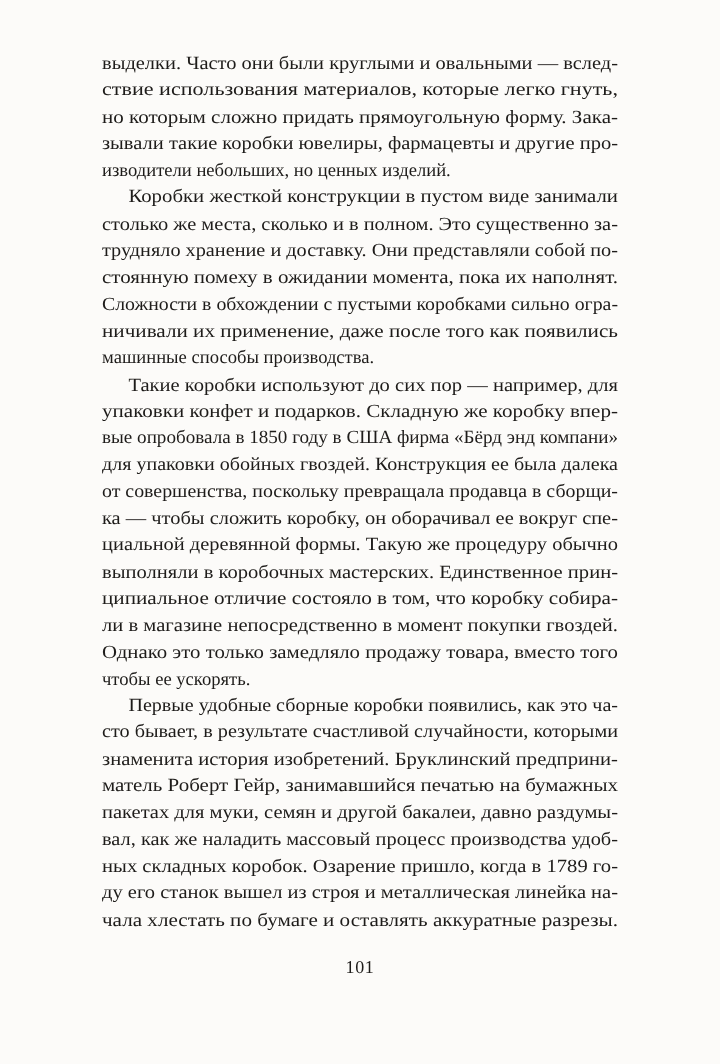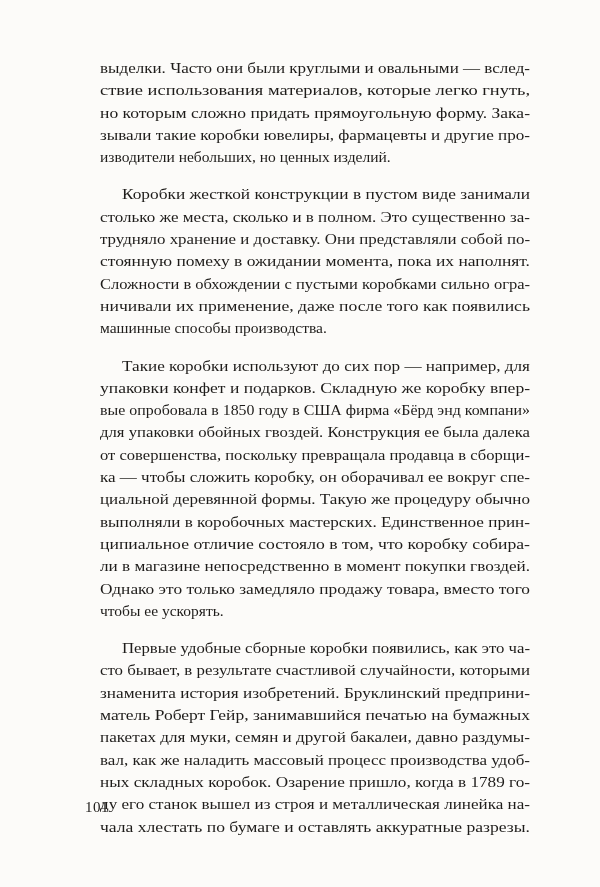--- a/index.html
+++ b/index.html
@@ -10,38 +10,38 @@
     background: var(--bg, #fcfbf9);
     font-family: "Liberation Serif", serif;
     overflow: hidden;
   }
   .text-block {
     position: absolute;
     left: 85px;
     top: 41px;
     width: 430px;
   }
-  .paragraph { margin: 15px; padding: 0; }
+  .paragraph { margin: 0; padding: 0; }
   svg.line {
     display: block;
     width: 430px;
     height: 22.3px;
     overflow: visible;
   }
   svg.line text {
     font-family: "Liberation Serif", serif;
     font-size: 15.5px;
     fill: var(--ink, #1e1c1a);
   }
   .page-number {
     position: absolute;
     left: 85px;
     top: 799px;
     width: 430px;
-    text-align: left;
+    text-align: center;
     font-size: 15px;
     letter-spacing: 0.5px;
     color: var(--ink, #1e1c1a);
   }
 </style>
 </head>
 <body>
 
 <div class="page">
   <div class="text-block">

